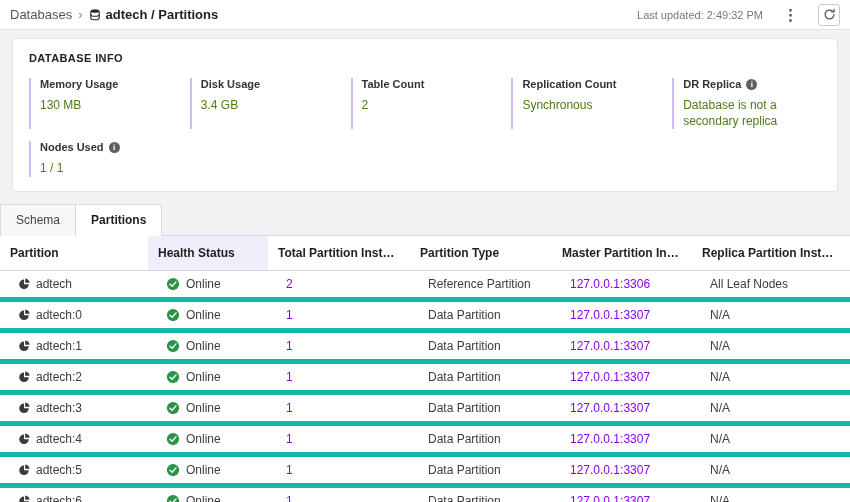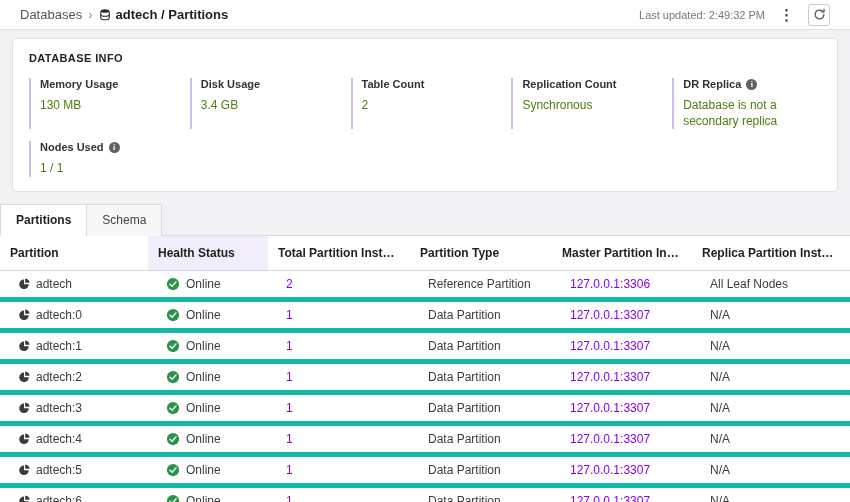--- a/index.html
+++ b/index.html
@@ -10,26 +10,26 @@
     color:#333;
     font-size:12px;
     width:850px; height:502px;
     overflow:hidden;
   }
   :root { --accent:#8800ee; --success:#2b9348; --border:#e1e1e6; }
 
   
   .topbar {
     height:30px; background:#fff; border-bottom:1px solid #e3e3e6;
-    display:flex; align-items:center; padding:0 20px; gap:6px;
+    display:flex; align-items:center; padding:0 10px; gap:6px;
   }
   .crumb-root { color:#555; font-size:13px; cursor:pointer; }
   .crumb-sep { color:#888; font-size:13px; }
   .crumb-current { font-weight:bold; font-size:13px; color:#1f1f1f; display:flex; align-items:center; gap:5px; }
-  .topbar-right { margin-left:auto; display:flex; align-items:center; gap:10px; }
+  .topbar-right { margin-left:auto; display:flex; align-items:center; gap:16px; }
   .last-updated { color:#777; font-size:11px; }
   .kebab { color:#444; font-size:15px; font-weight:bold; padding:0 4px; cursor:pointer; }
   .refresh-btn {
     width:22px; height:22px; border:1px solid #c9c9ce; border-radius:3px; background:#fff;
     display:flex; align-items:center; justify-content:center; cursor:pointer;
   }
 
   
   .info-card {
     background:#fff; border:1px solid var(--border); border-radius:4px;
@@ -157,22 +157,22 @@
     <div class="stat-label">
       <span>Nodes Used</span>
       <span class="i-icon">i</span>
     </div>
     <div class="stat-value">1 / 1</div>
   </div>
 </div>
 </div>
 
 <div class="tabs-row">
+    <div class="tab">Schema</div>
     <div class="tab active">Partitions</div>
-    <div class="tab">Schema</div>
   </div>
 
 <div class="table-panel">
   <table>
     <thead>
         <tr>
           <th>Partition</th>
           <th class="hl">Health Status</th>
           <th>Total Partition Instances</th>
           <th>Partition Type</th>

